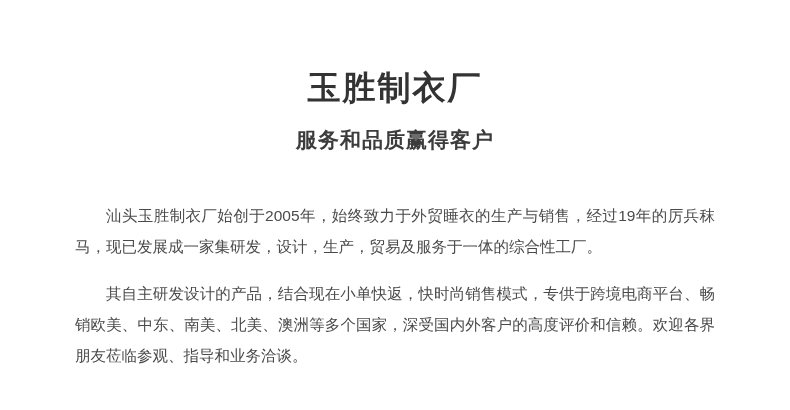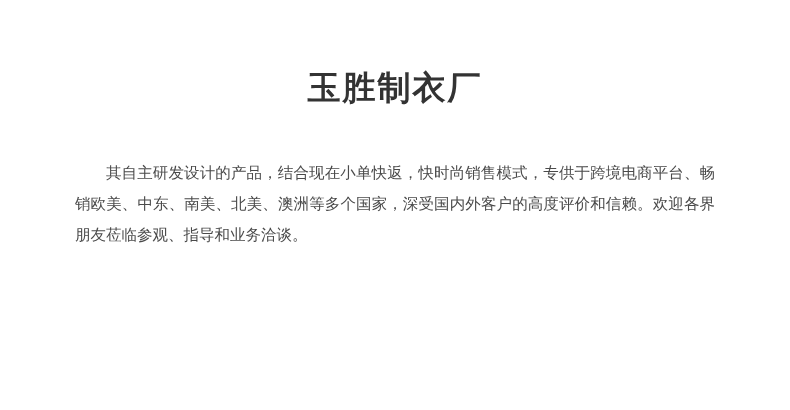--- a/index.html
+++ b/index.html
@@ -58,19 +58,21 @@
     margin-top: 16px;
   }
 </style>
 </head>
 <body>
 
 <div class="page">
 
   <div class="header-block">
     <h1 class="company-title">玉胜制衣厂</h1>
+    <h2 class="company-slogan">服务和品质赢得客户</h2>
   </div>
 
   <div class="body-block">
+    <p class="body-paragraph">汕头玉胜制衣厂始创于2005年，始终致力于外贸睡衣的生产与销售，经过19年的厉兵秣马，现已发展成一家集研发，设计，生产，贸易及服务于一体的综合性工厂。</p>
     <p class="body-paragraph">其自主研发设计的产品，结合现在小单快返，快时尚销售模式，专供于跨境电商平台、畅销欧美、中东、南美、北美、澳洲等多个国家，深受国内外客户的高度评价和信赖。欢迎各界朋友莅临参观、指导和业务洽谈。</p>
   </div>
 
 </div>
 
 </body></html>

